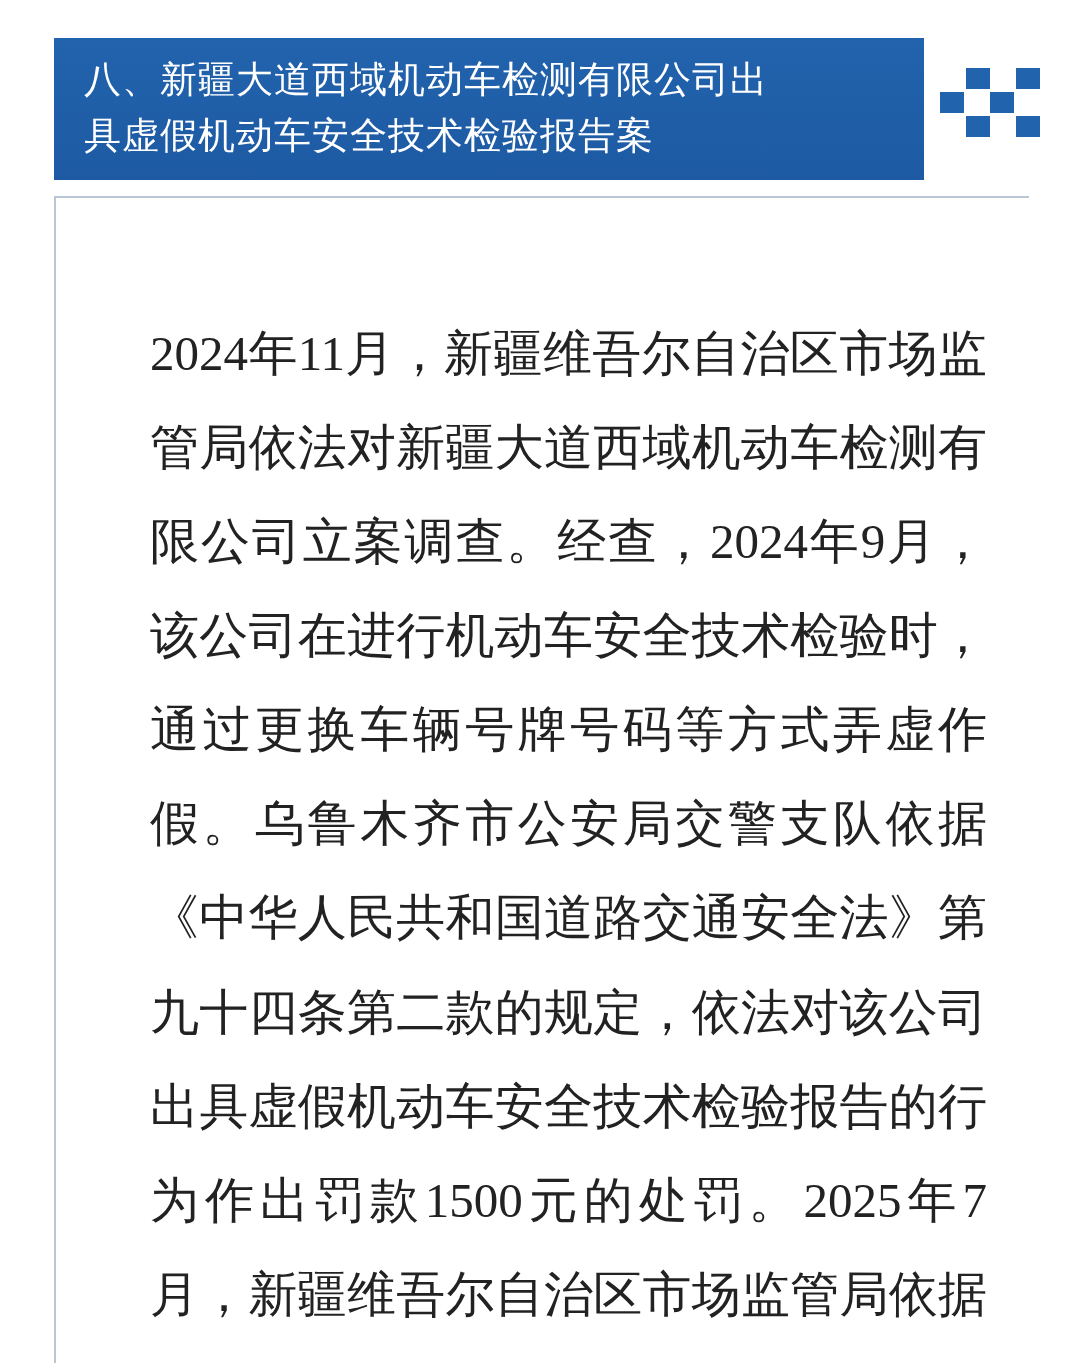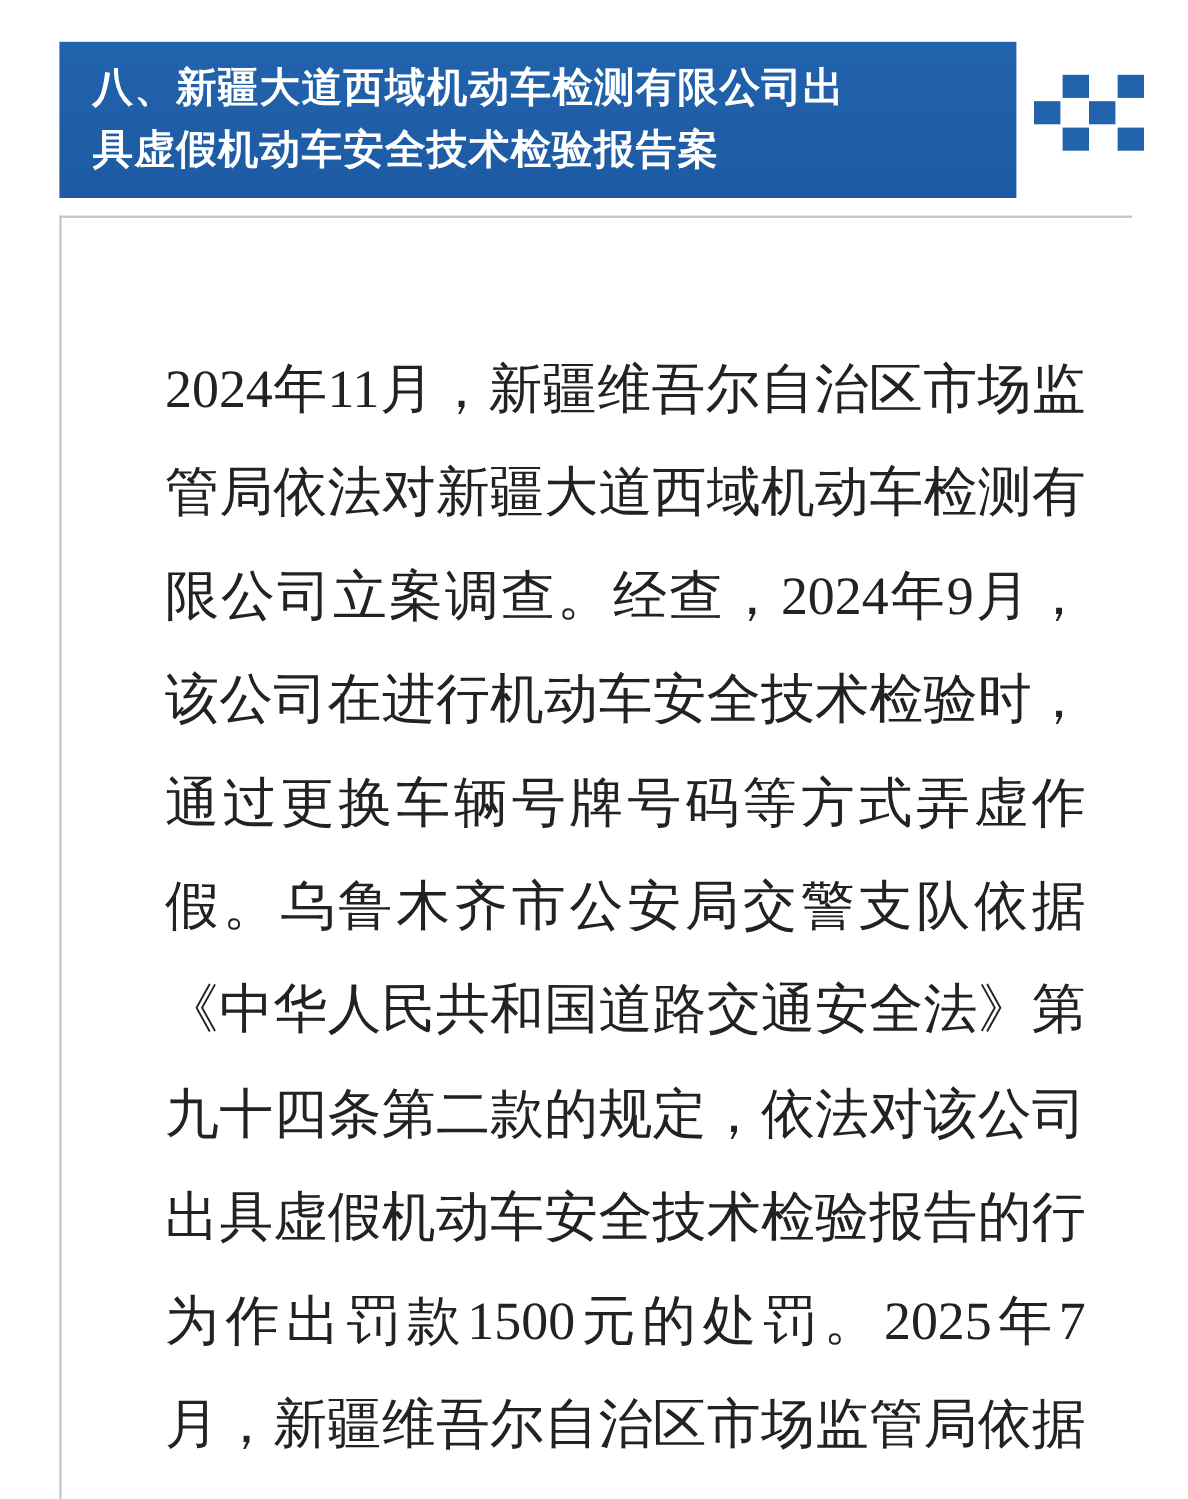--- a/index.html
+++ b/index.html
@@ -27,21 +27,21 @@
     top: 0;
     width: 870px;
     background: #1f5fa8;
     background: linear-gradient(180deg, #2263ad 0%, #1d5aa3 100%);
     padding: 14px 26px 16px 30px;
     box-sizing: border-box;
   }
   .header-title {
     color: #ffffff;
     font-size: 37px;
-    font-weight: bold;
+    font-weight: normal;
     line-height: 1.52;
     letter-spacing: 1px;
     white-space: pre-line;
     font-family: "Liberation Sans", sans-serif;
   }
 
   
   .checker {
     position: absolute;
     top: 30px;

